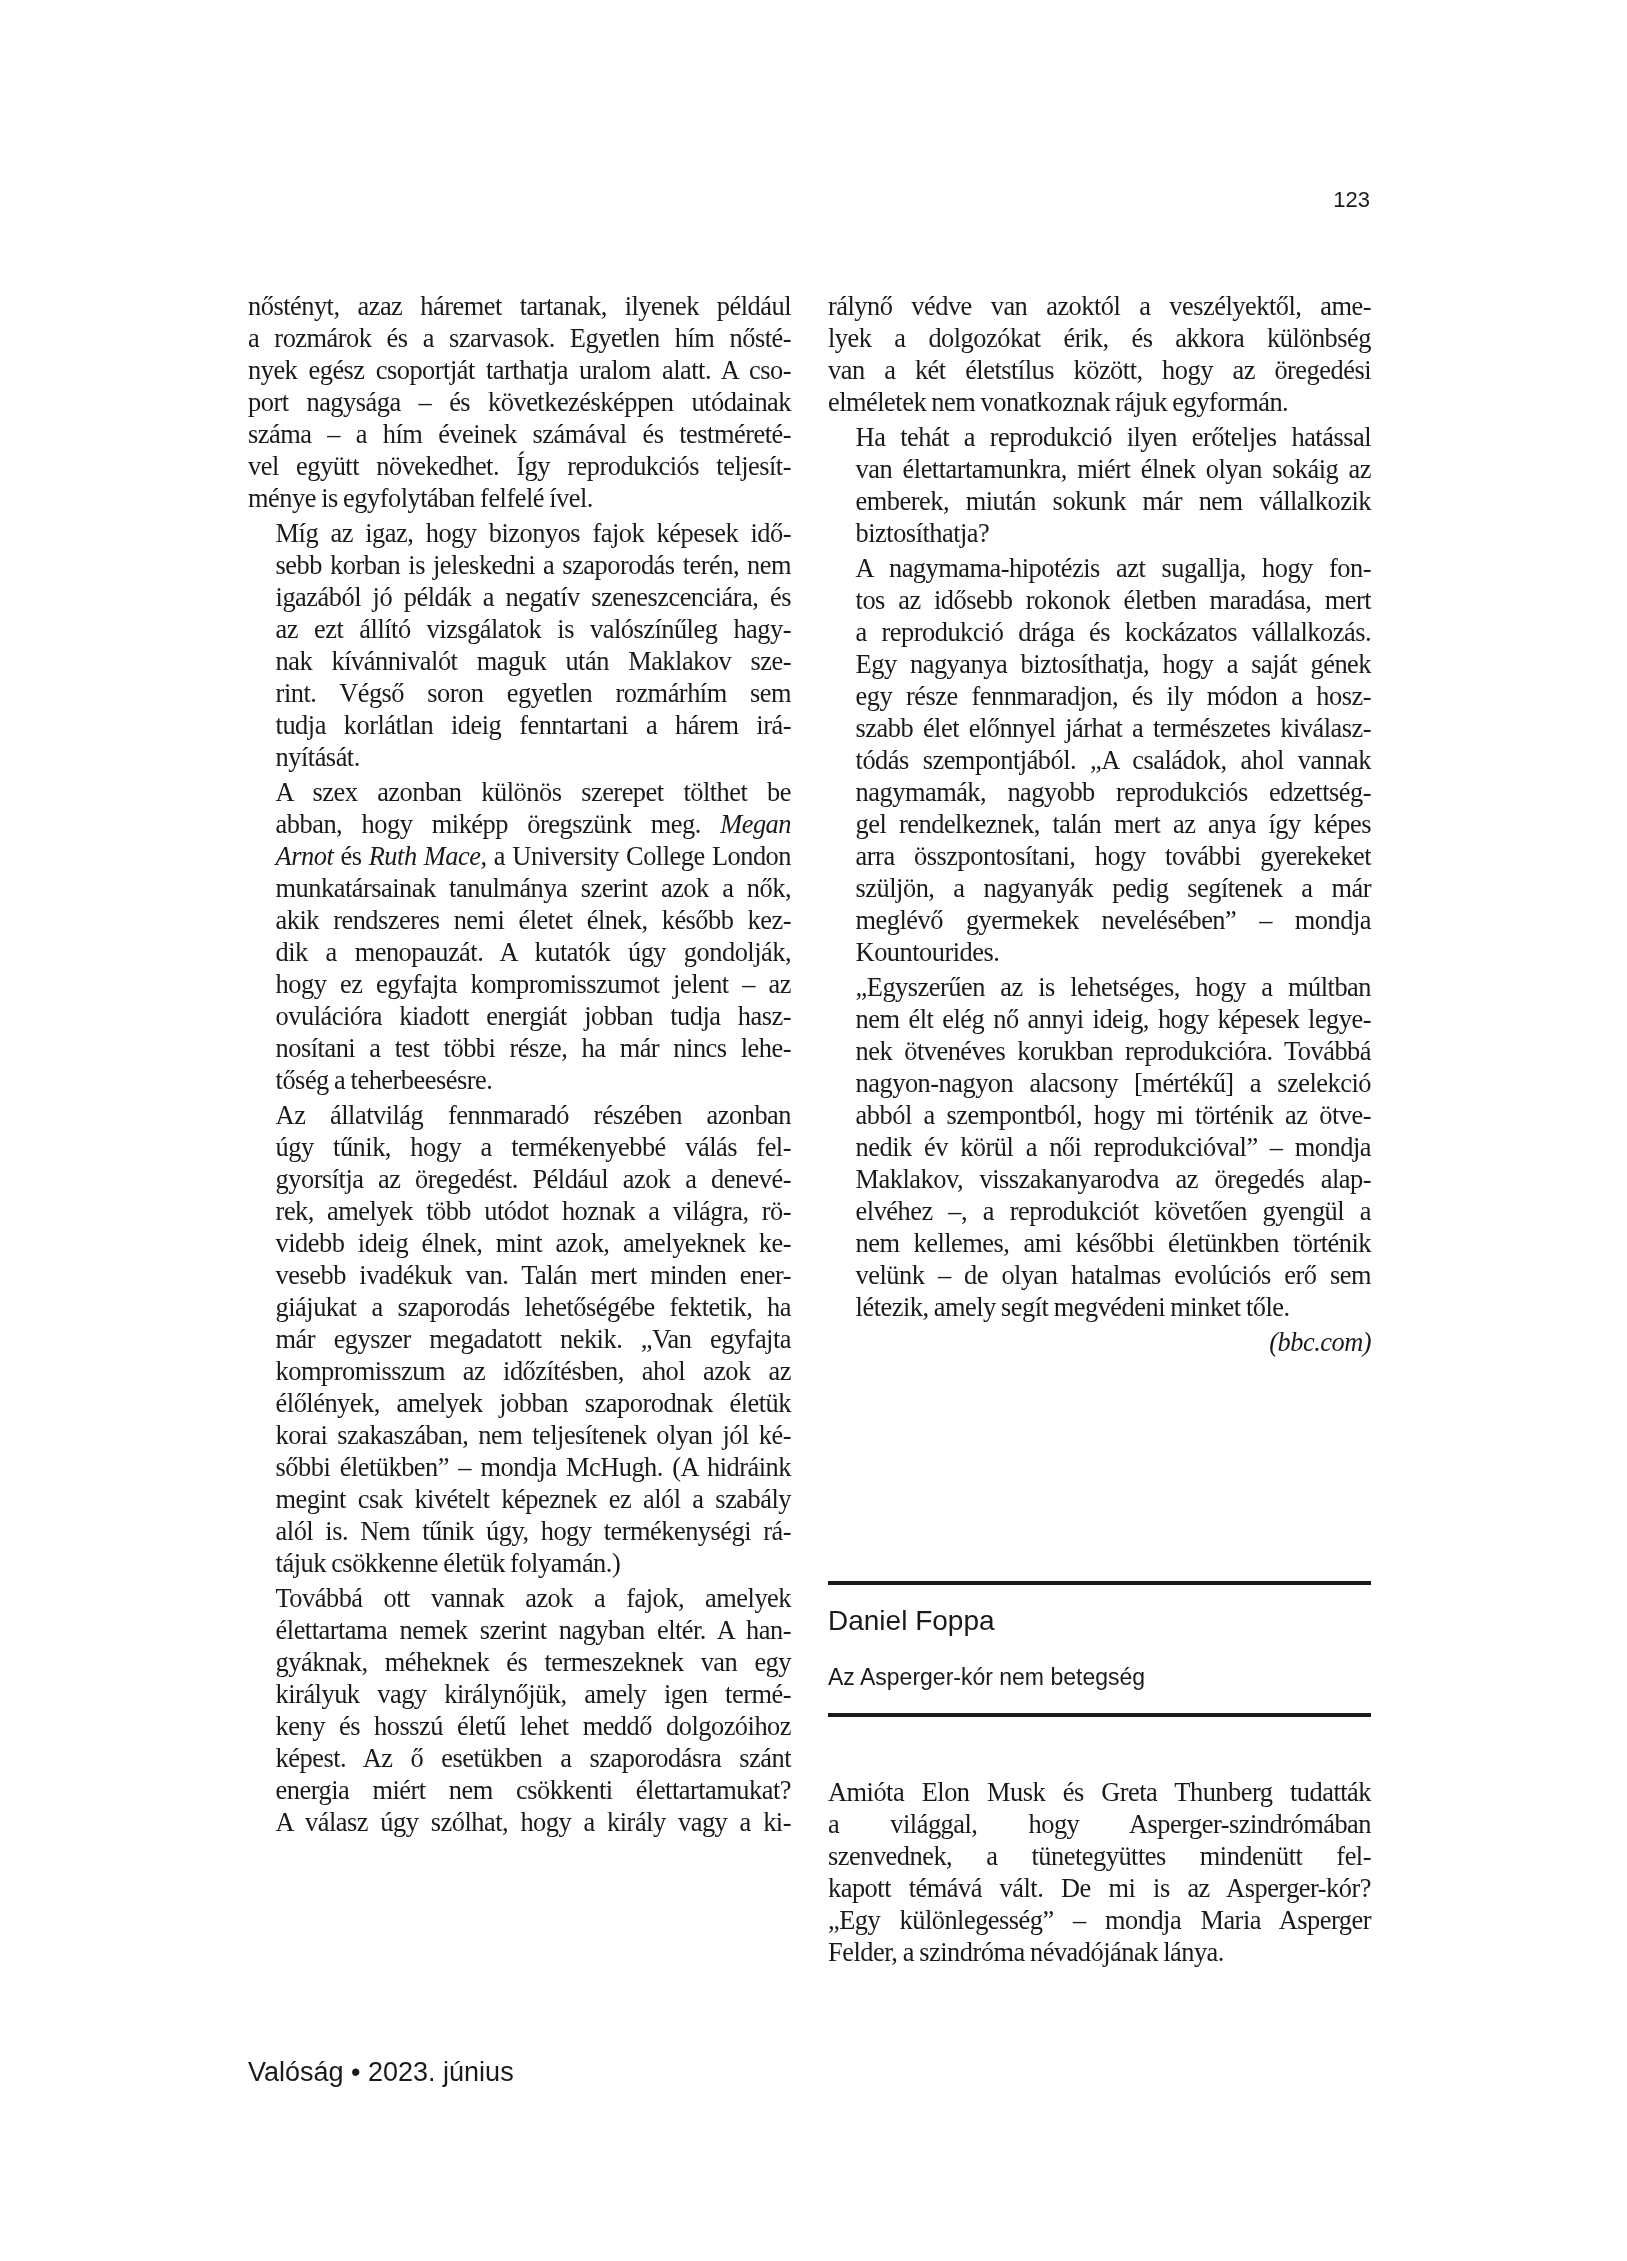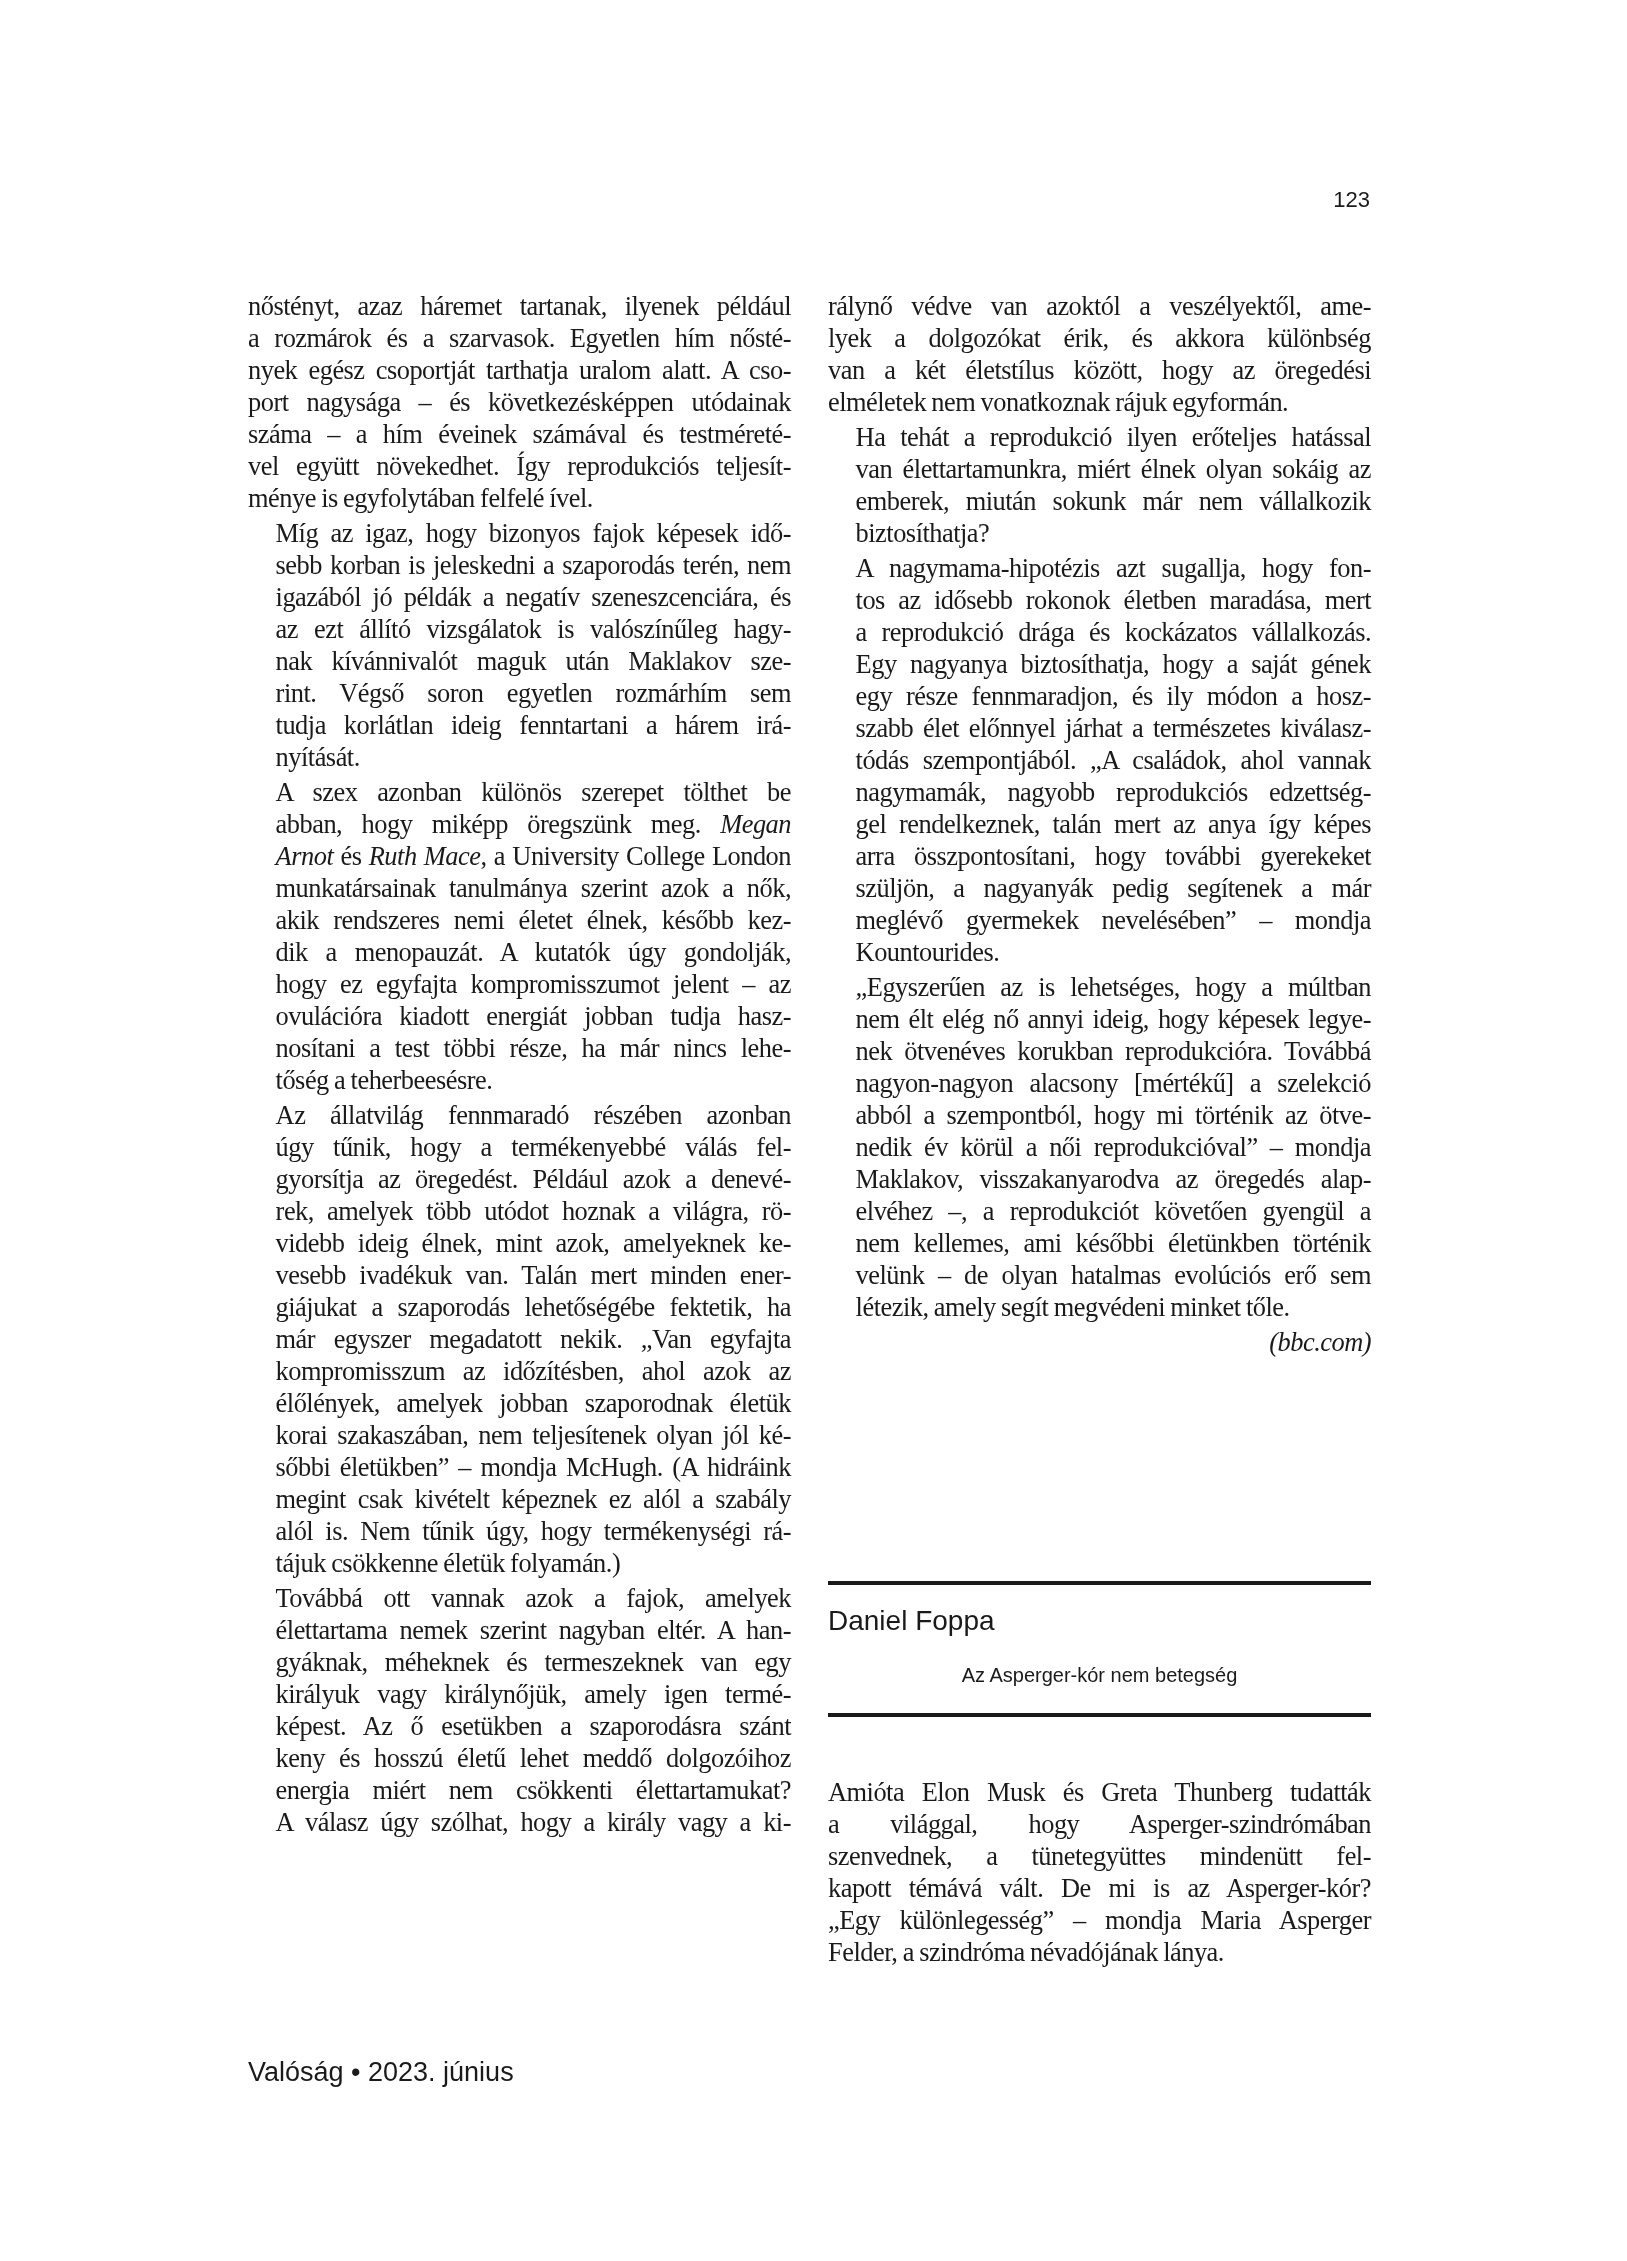--- a/index.html
+++ b/index.html
@@ -24,22 +24,22 @@
   .source { text-align: right !important; text-indent: 0 !important; font-style: italic; }
   .source span { text-align-last: right !important; }
   .rule { position: absolute; left: 828px; width: 543px; height: 3.8px; background: #1a1a1a; }
   .rule-top { top: 1581px; }
   .rule-bottom { top: 1713px; }
   .author {
     position: absolute; left: 828px; top: 1605px;
     font-family: "Liberation Sans", sans-serif; font-size: 28px; color: #1a1a1a;
   }
   .article-title {
-    position: absolute; left: 828px; width: 543px; top: 1664px; text-align: center;
-    font-family: "Liberation Sans", sans-serif; font-size: 20px; color: #1a1a1a;
+    position: absolute; left: 828px; width: 543px; top: 1664px; text-align: left;
+    font-family: "Liberation Sans", sans-serif; font-size: 23px; color: #1a1a1a;
   }
   .col-new { top: 1776px; }
   .footer {
     position: absolute; left: 248px; top: 2057px;
     font-family: "Liberation Sans", sans-serif; font-size: 27px; color: #1a1a1a;
   }
 </style>
 </head>
 <body>
 
@@ -92,22 +92,22 @@
       <span class="line">sőbbi életükben” – mondja McHugh. (A hidráink</span>
       <span class="line">megint csak kivételt képeznek ez alól a szabály</span>
       <span class="line">alól is. Nem tűnik úgy, hogy termékenységi rá-</span>
       <span class="line last">tájuk csökkenne életük folyamán.)</span>
     </p>
     <p>
       <span class="line" style="text-indent: 27.6px;">Továbbá ott vannak azok a fajok, amelyek</span>
       <span class="line">élettartama nemek szerint nagyban eltér. A han-</span>
       <span class="line">gyáknak, méheknek és termeszeknek van egy</span>
       <span class="line">királyuk vagy királynőjük, amely igen termé-</span>
+      <span class="line">keny és hosszú életű lehet meddő dolgozóihoz</span>
       <span class="line">képest. Az ő esetükben a szaporodásra szánt</span>
-      <span class="line">keny és hosszú életű lehet meddő dolgozóihoz</span>
       <span class="line">energia miért nem csökkenti élettartamukat?</span>
       <span class="line">A válasz úgy szólhat, hogy a király vagy a ki-</span>
     </p>
   </div>
 
 <div class="column col-right">
 <p class="no-indent">
       <span class="line">rálynő védve van azoktól a veszélyektől, ame-</span>
       <span class="line">lyek a dolgozókat érik, és akkora különbség</span>
       <span class="line">van a két életstílus között, hogy az öregedési</span>

